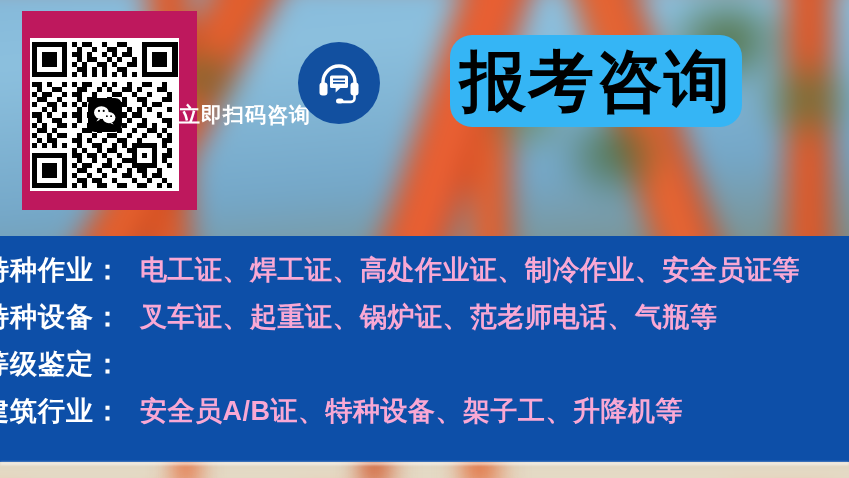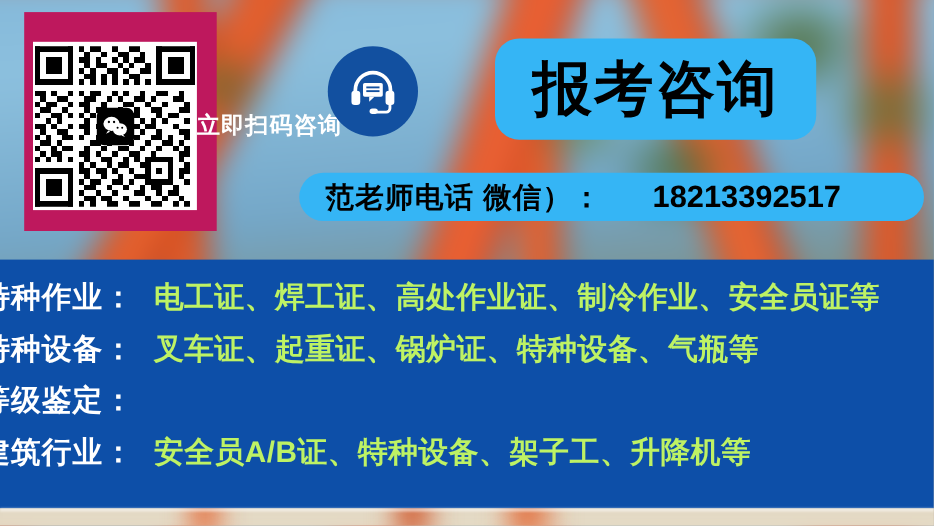--- a/index.html
+++ b/index.html
@@ -101,21 +101,21 @@
   
   .pill-title{
     position:absolute; left:450px; top:35px;
     width:292px; height:92px;
     background:#35b5f5;
     border-radius:22px;
     display:flex; align-items:center; justify-content:center;
   }
   .pill-title span{
     color:#000000;
-    font-size:54px;
+    font-size:66px;
     font-weight:bold;
     letter-spacing:2px;
     white-space:nowrap;
     line-height:1;
     text-align:right;
   }
   .pill-phone{
     position:absolute; left:272px; top:157px;
     width:568px; height:44px;
     background:#35b5f5;
@@ -145,21 +145,21 @@
     white-space:nowrap;
     margin-left:-18px;
   }
   .info-label{
     color:#ffffff;
     font-size:27px;
     font-weight:bold;
     letter-spacing:1px;
   }
   .info-values{
-    color:#bef264;
+    color:#f9a8d4;
     font-size:27px;
     font-weight:bold;
     margin-left:18px;
     letter-spacing:0.5px;
   }
   .panel-edge{
     position:absolute; left:0; top:462px; width:849px; height:3px;
     background:rgba(255,255,255,.55);
     filter:blur(1px);
   }
@@ -428,35 +428,31 @@
       <rect x="20" y="25" width="12" height="1.7" fill="#1250a0"></rect>
       <path d="M41.5 38 V41.5 a3.4 3.4 0 0 1 -3.4 3.4 H30" fill="none" stroke="#fff" stroke-width="2.6" stroke-linecap="round"></path>
       <rect x="23" y="41.6" width="7.5" height="5" rx="2.5" fill="#fff"></rect>
     </svg>
   </div>
 
   <div class="pill-title">
     <span>报考咨询</span>
   </div>
 
-  <div class="pill-phone">
-    <span class="ph-label">范老师电话 微信）：</span>
-    <span class="ph-number">18213392517</span>
-  </div>
 
   <div class="info-panel">
 
     <div class="info-row">
       <span class="info-label">特种作业：</span>
       <span class="info-values">电工证、焊工证、高处作业证、制冷作业、安全员证等</span>
     </div>
 
     <div class="info-row">
       <span class="info-label">特种设备：</span>
-      <span class="info-values">叉车证、起重证、锅炉证、特种设备、气瓶等</span>
+      <span class="info-values">叉车证、起重证、锅炉证、范老师电话、气瓶等</span>
     </div>
 
     <div class="info-row">
       <span class="info-label">等级鉴定：</span>
     </div>
 
     <div class="info-row">
       <span class="info-label">建筑行业：</span>
       <span class="info-values">安全员A/B证、特种设备、架子工、升降机等</span>
     </div>

